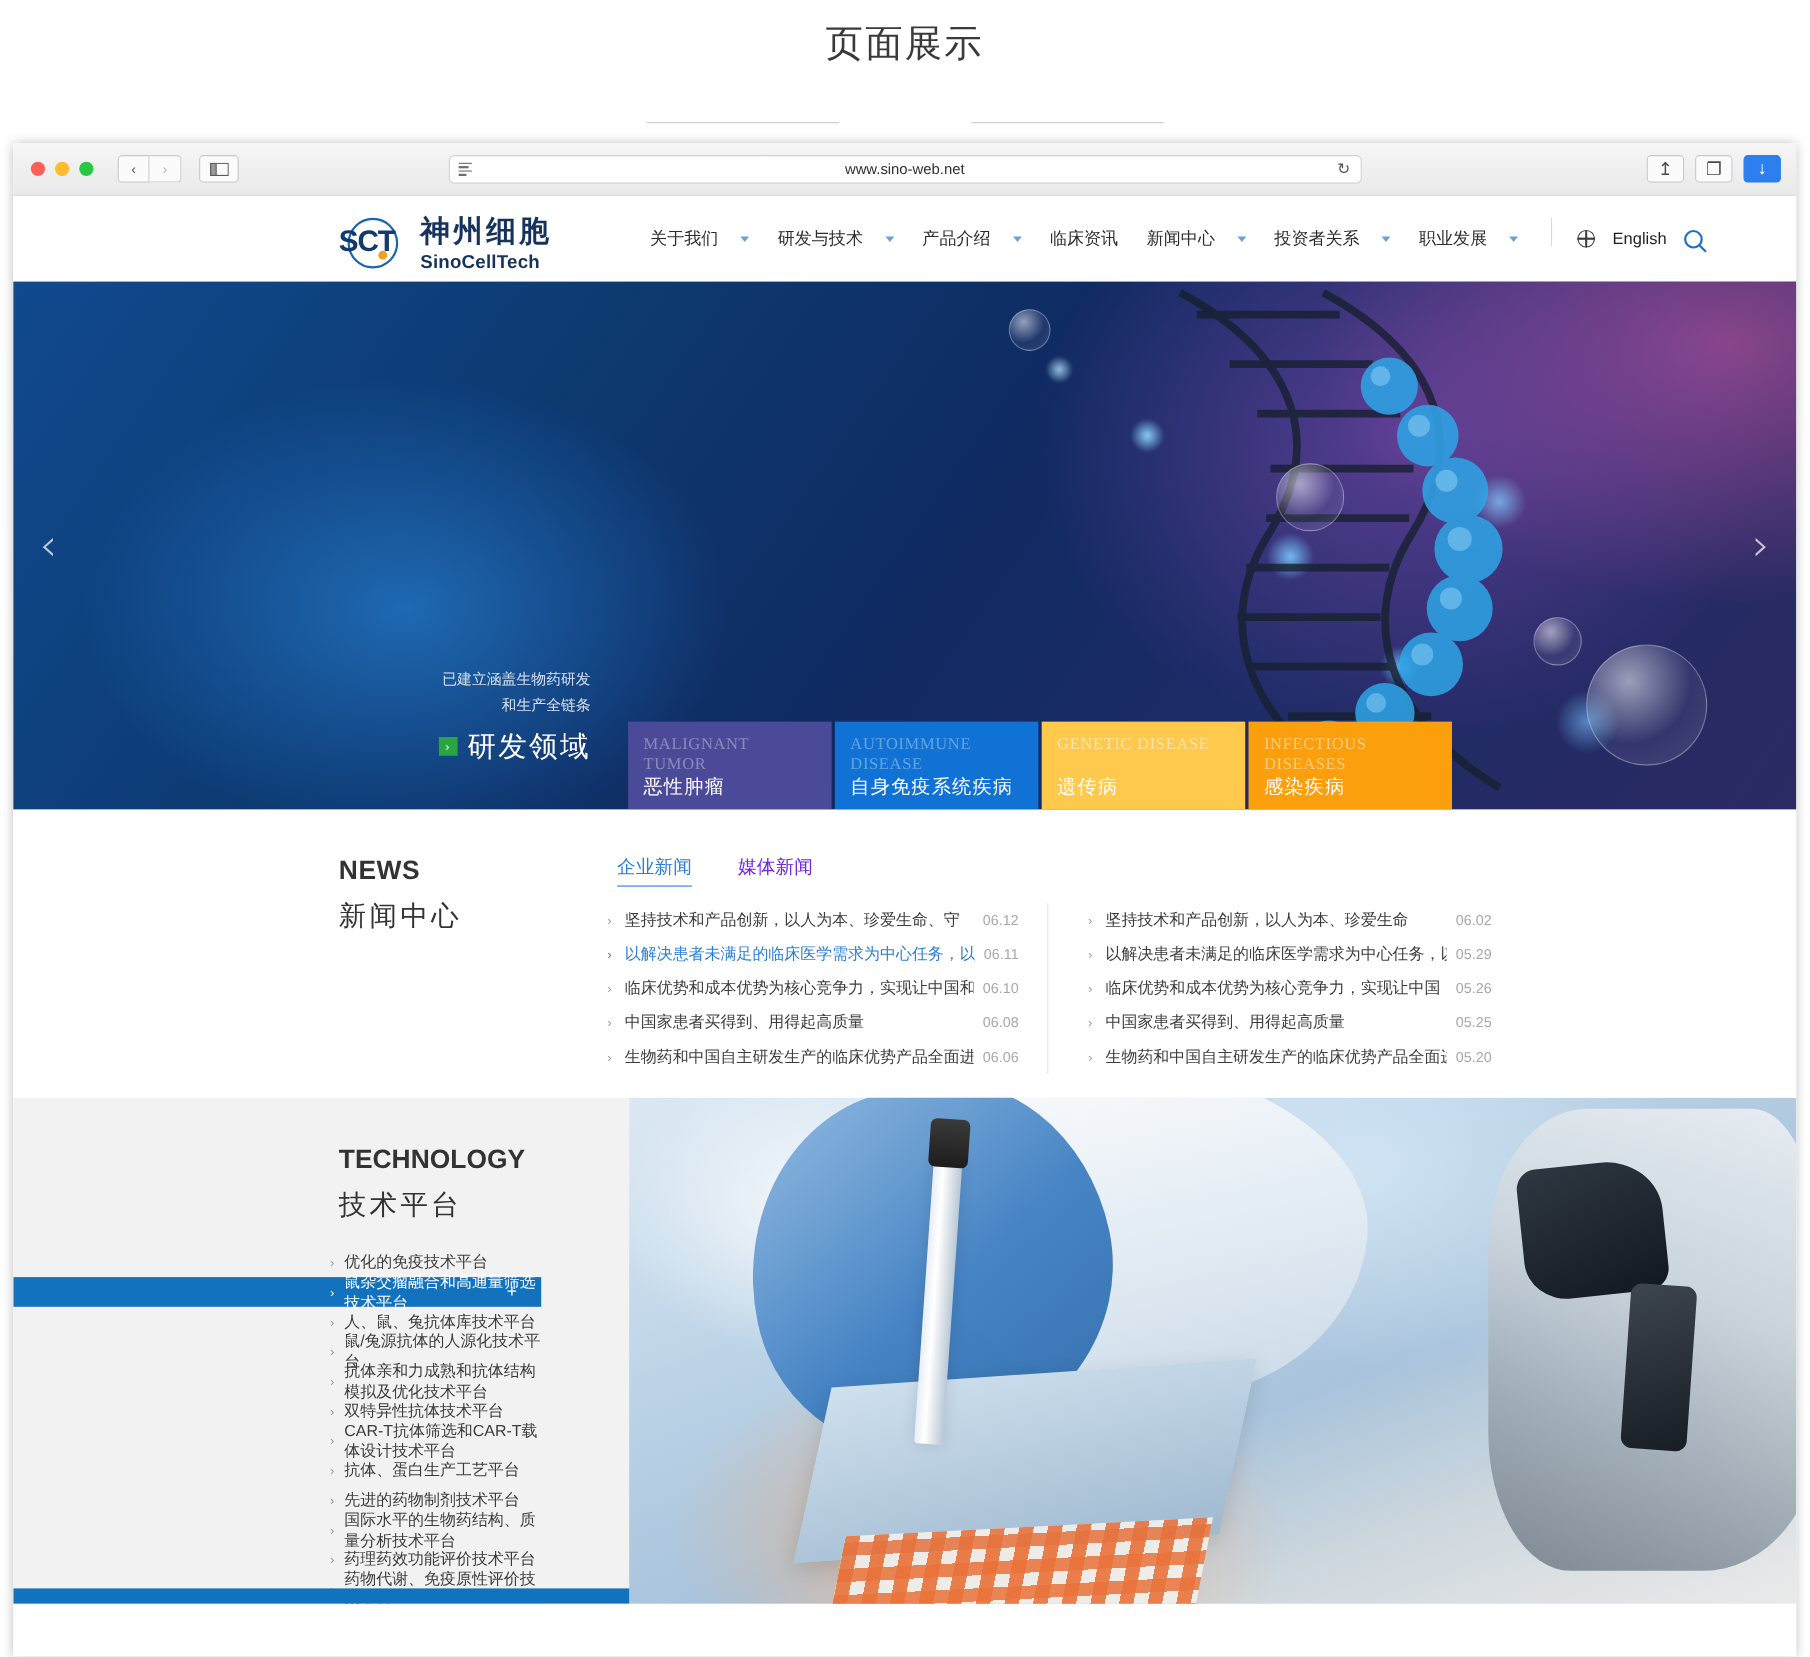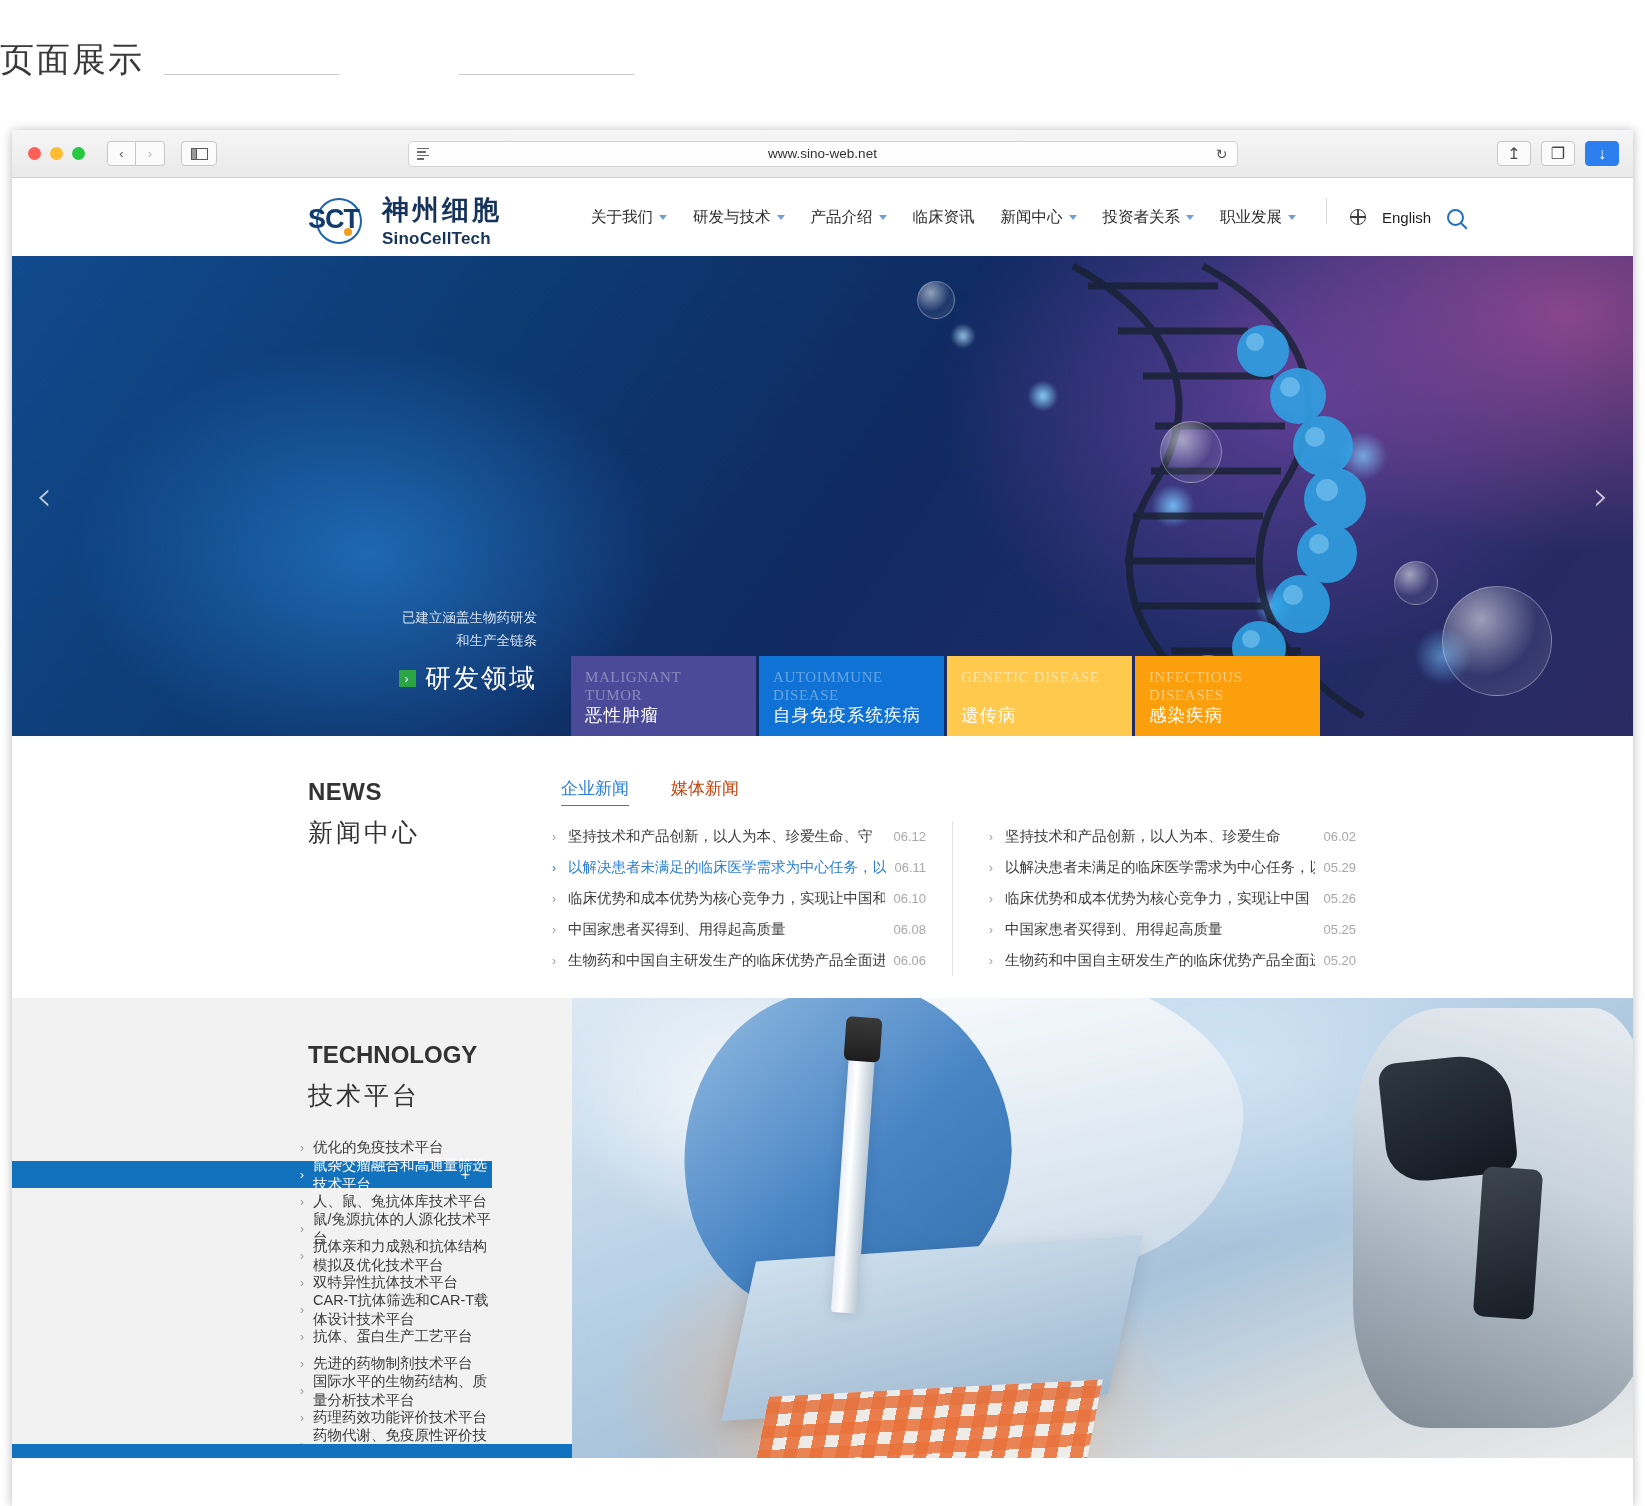--- a/index.html
+++ b/index.html
@@ -6,22 +6,22 @@
   html, body {
     width: 1645px; height: 1506px;
     background: #ffffff;
     font-family: "Liberation Sans", "DejaVu Sans", sans-serif;
     overflow: hidden;
   }
 
   
   .page-caption {
     width: 1645px; height: 112px;
-    display: flex; 
-    align-items: center; justify-content: flex-start;
+    display: flex; flex-direction: column;
+    align-items: center; justify-content: flex-end;
     padding-top: 8px;
     gap: 20px;
   }
   .page-caption .title {
     font-size: 34px; color: #3a3a3a; letter-spacing: 2px;
     font-weight: 400;
   }
   .page-caption .rule {
     margin-top: 28px;
     width: 470px; height: 1px; background: #c9c9c9;
@@ -109,21 +109,21 @@
   }
   .logo .words .cn{
     font-size:27px; color:#16335c; letter-spacing:3px; font-weight:600;
     font-family:"Liberation Serif", serif;
   }
   .logo .words .en{
     font: 700 17px/1.3 "Liberation Sans", sans-serif; color:#16335c; letter-spacing:.2px;
   }
 
   .mainnav{ display:flex; align-items:center; gap:26px; margin-left:283px;}
-  .navitem{ display:flex; align-items:center; gap:6px; font-size:15.5px; color:#2b2b2b; white-space:nowrap;}
+  .navitem{ display:flex; align-items:center; gap:20px; font-size:15.5px; color:#2b2b2b; white-space:nowrap;}
   .caret{ width:0;height:0;border-left:4px solid transparent;border-right:4px solid transparent;
     border-top:5px solid #6f9fd8; display:block;}
   .navright{ display:flex; align-items:center; gap:16px; margin-left:28px; position:relative;}
   .navright::before{ content:""; position:absolute; left:-24px; top:-11px; width:1px;height:26px;background:#d8d8d8;}
   .globe{ width:16px;height:16px;border:1.4px solid #3d3d3d;border-radius:50%;position:relative;display:block;}
   .globe::before{content:"";position:absolute;left:-1px;top:6.2px;width:16px;height:1.4px;background:#3d3d3d;}
   .globe::after{content:"";position:absolute;left:6.2px;top:-1px;width:1.4px;height:16px;background:#3d3d3d;
     border-radius:50%/100%;box-shadow:none;}
   .english{ font-size:15px; color:#1f1f1f;}
   .searchicon{ width:17px;height:17px;border:2px solid #1f6fc4;border-radius:50%;position:relative;display:block;}
@@ -202,21 +202,21 @@
   .card.c3 .en{ color:rgba(255,255,255,.5);}
   .card.c4 .en{ color:rgba(255,255,255,.45);}
 
   
   .news{ height: 262px; background:#fff; position:relative; padding-top:36px;padding-left:22px;}
   .news .lefttitle{ position:absolute; left:296px; top:44px;}
   .news .lefttitle .en{ font: 900 24px/1 "Liberation Sans", sans-serif; color:#333; letter-spacing:.5px;}
   .news .lefttitle .cn{ margin-top:12px; font-size:25px; color:#333; letter-spacing:3px;}
 
   .news .tabs{ position:absolute; left:549px; top:41px; display:flex; gap:42px; font-size:17px;}
-  .news .tabs .tab{ color:#c2410c; padding-bottom:5px;}
+  .news .tabs .tab{ color:#6d28d9; padding-bottom:5px;}
   .news .tabs .tab.active{ color:#2a7fd4; border-bottom:1.5px solid #2a7fd4;}
 
   .news .cols{ position:absolute; left:540px; top:85px; display:flex; gap:0;}
   .newscol{ width:400px; padding-right:26px;}
   .newscol.right{ border-left:1px solid #e3e3e3; padding-left:36px; width:430px;}
   .newsrow{ display:flex; align-items:center; height:31px; font-size:14.5px; color:#3c3c3c;}
   .newsrow .chev{ color:#9b9b9b; font-size:12px; width:16px; flex:none;}
   .newsrow .txt{ flex:1; white-space:nowrap; overflow:hidden; text-overflow:clip;}
   .newsrow .date{ color:#a8a8a8; font-size:13px; flex:none; margin-left:8px;}
   .newsrow.hl .txt{ color:#2a7fd4;}

